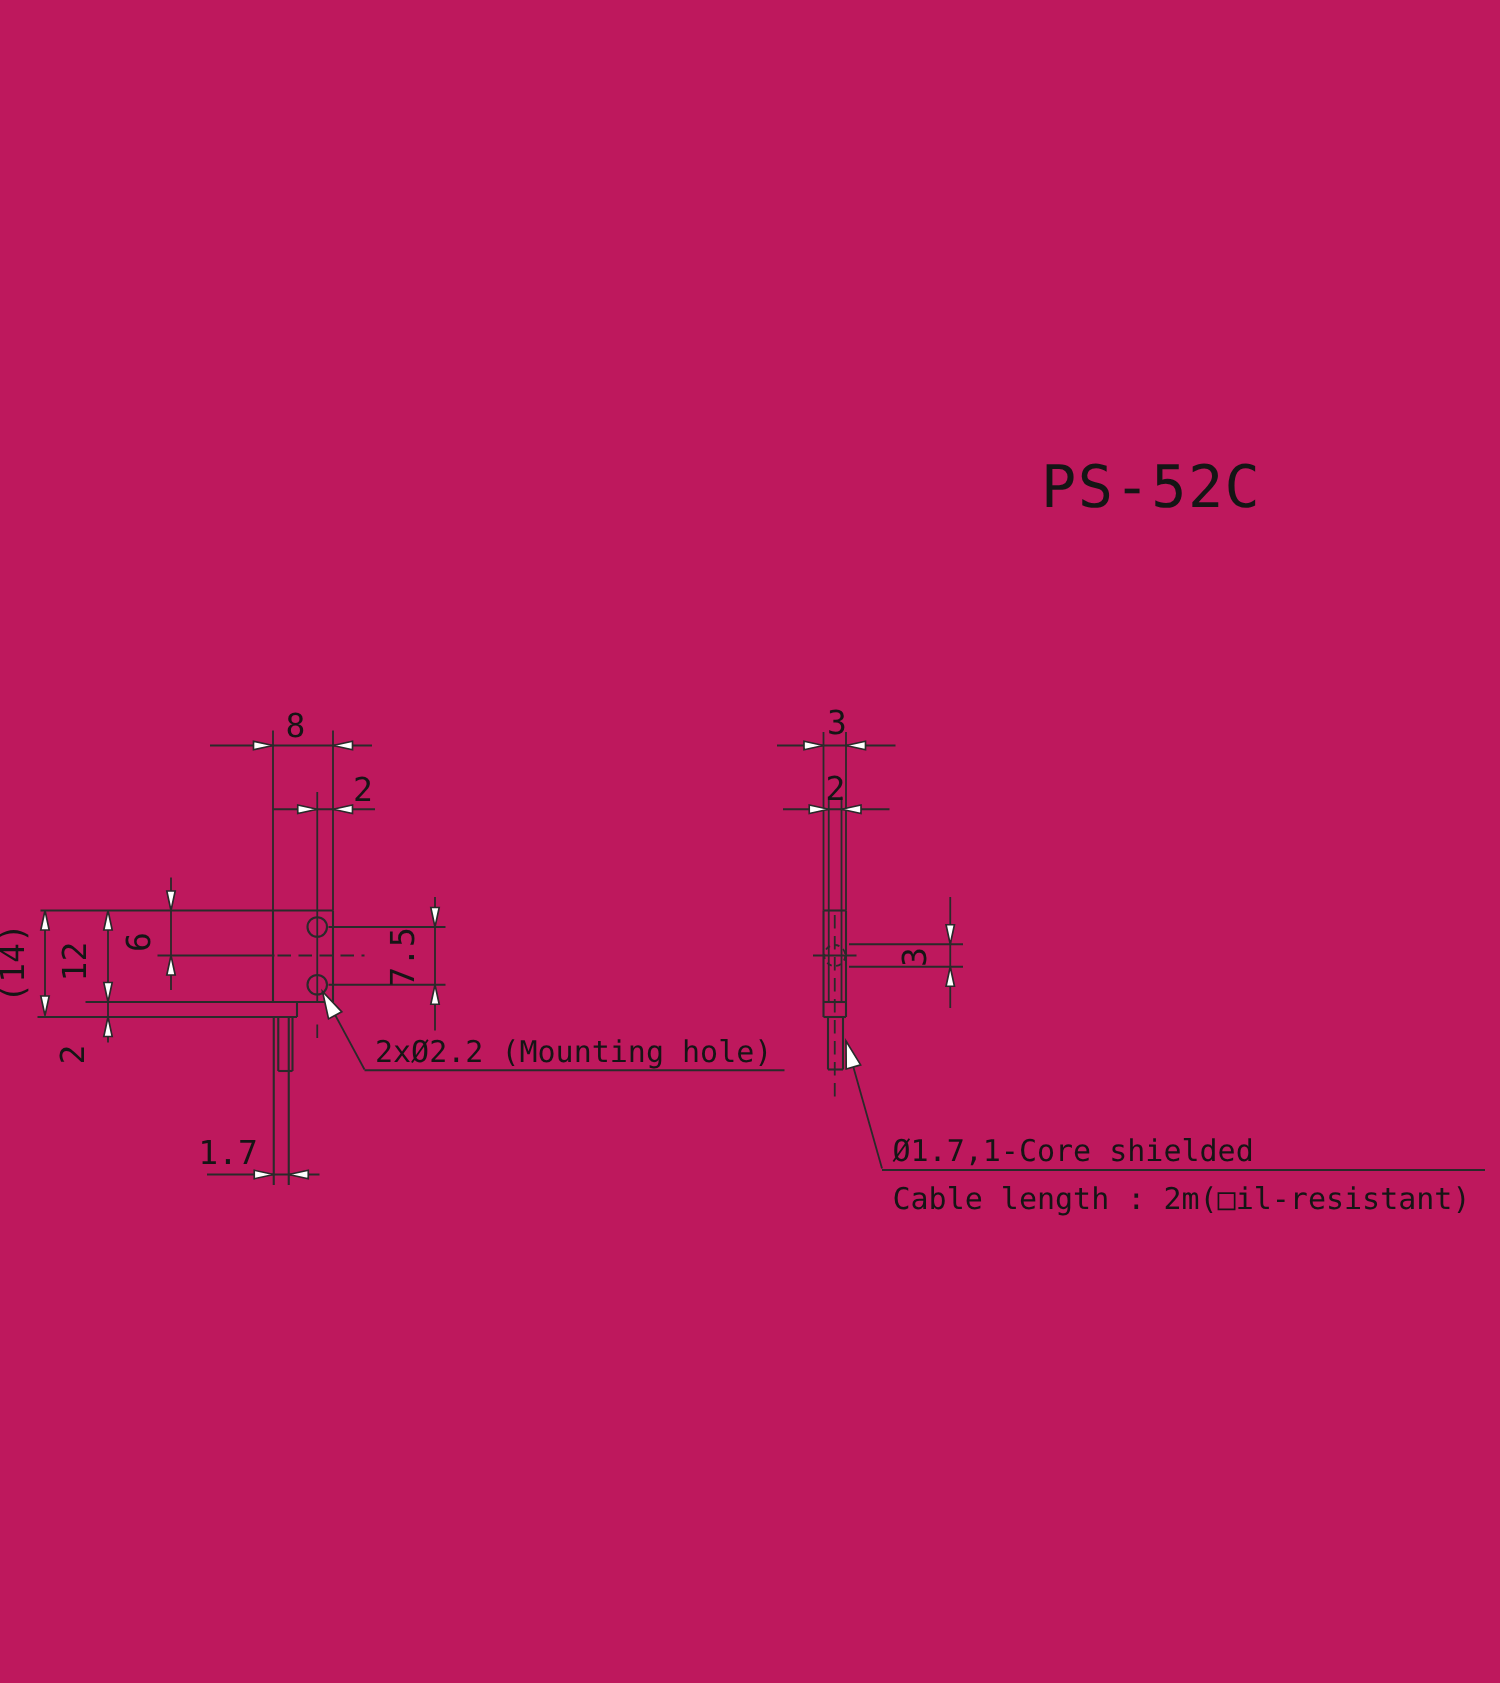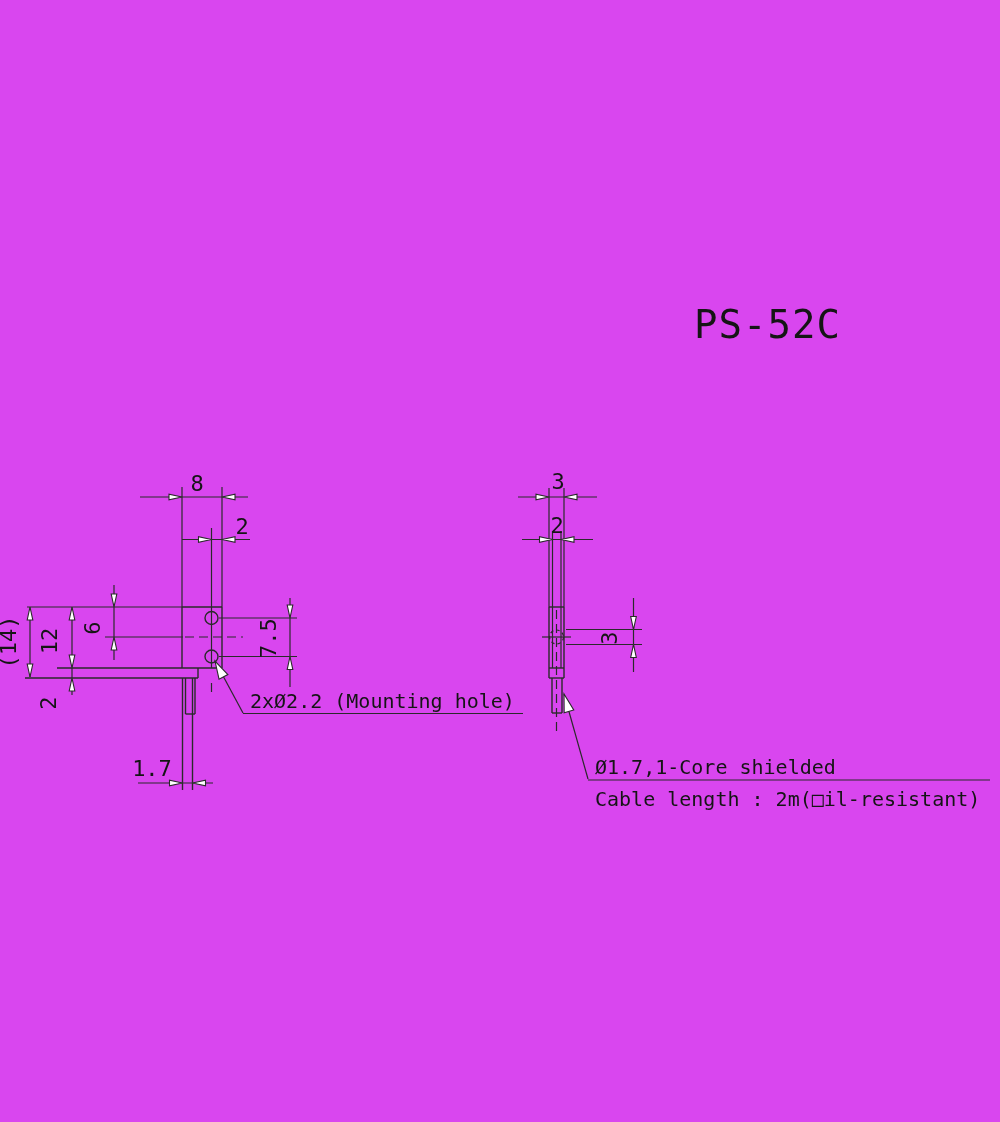--- a/index.html
+++ b/index.html
@@ -1,16 +1,16 @@
 <!DOCTYPE html>
 <html><head>
 <meta charset="utf-8">
 <style>
   html,body{margin:0;padding:0;background:#ffffff;}
-  .stage{position:relative;width:1000px;height:1122px;background:#d946ef;overflow:hidden;}
+  .stage{position:relative;width:1000px;height:1122px;background:#be185d;overflow:hidden;}
   svg{display:block;}
   .ln{stroke:#2a2a2a;stroke-width:1.4;fill:none;}
   .thin{stroke:#2a2a2a;stroke-width:1.2;fill:none;}
   .dash{stroke:#2a2a2a;stroke-width:1.2;fill:none;stroke-dasharray:9 5;}
   .dashc{stroke:#2a2a2a;stroke-width:1.2;fill:none;stroke-dasharray:3.5 3;}
   .ah{fill:#ffffff;stroke:#2a2a2a;stroke-width:1.1;}
   text{fill:#151515;font-family:"DejaVu Sans Mono","Liberation Mono",monospace;}
   .dim{font-size:22px;}
   .note{font-size:20px;}
   .ttl{font-size:39px;letter-spacing:1px;}

